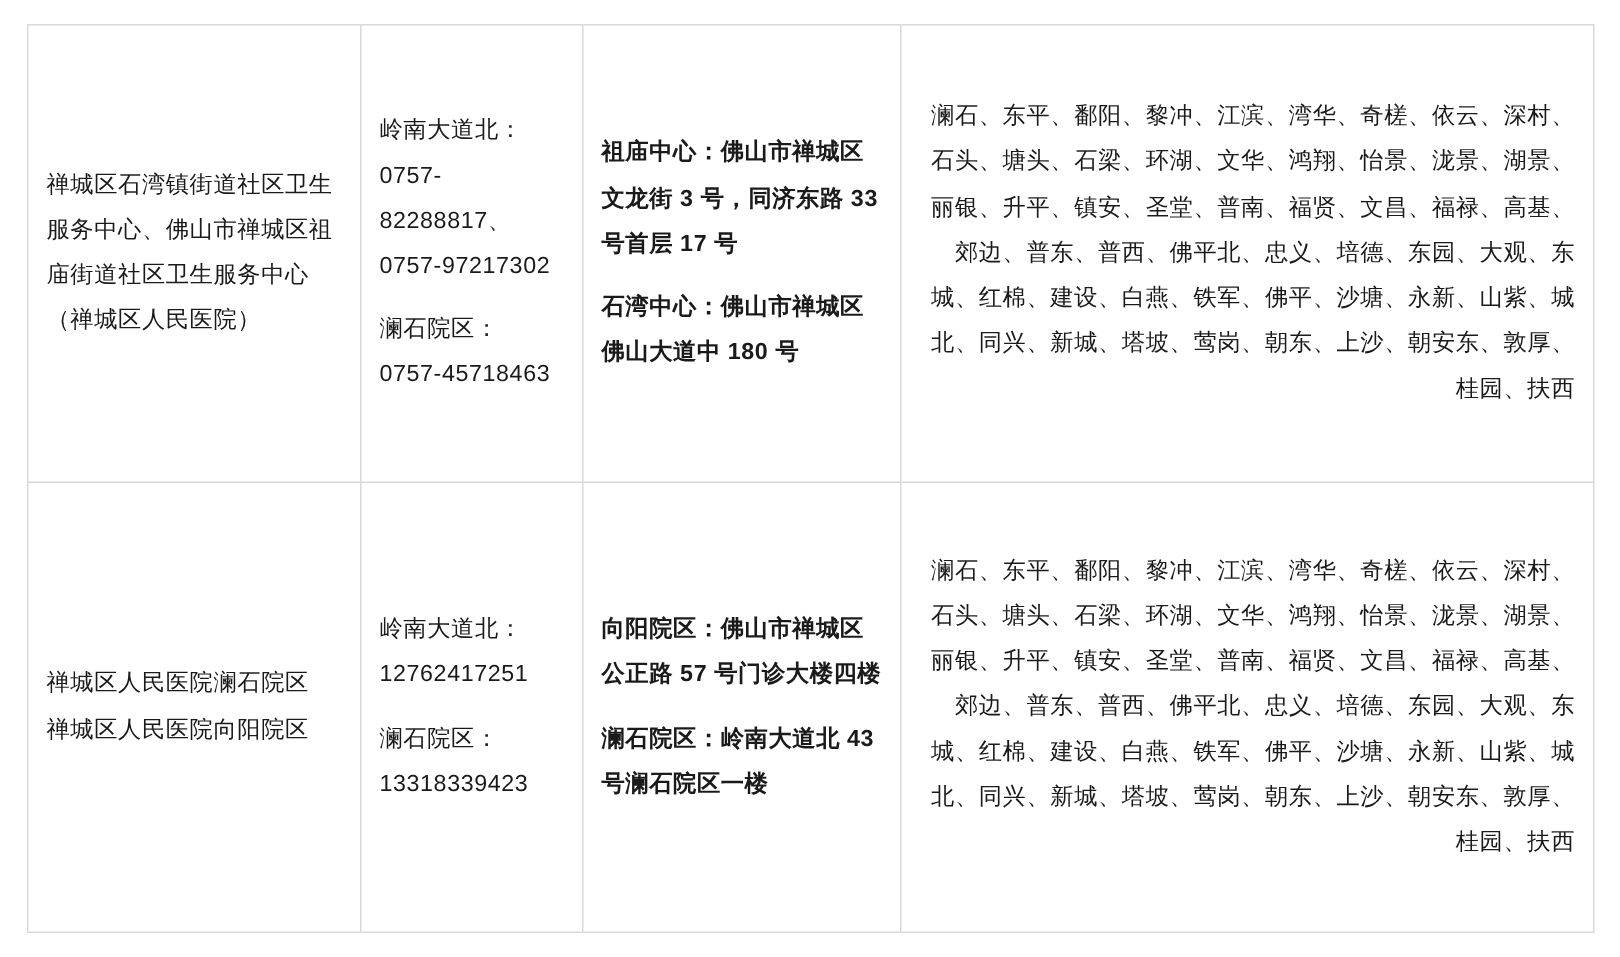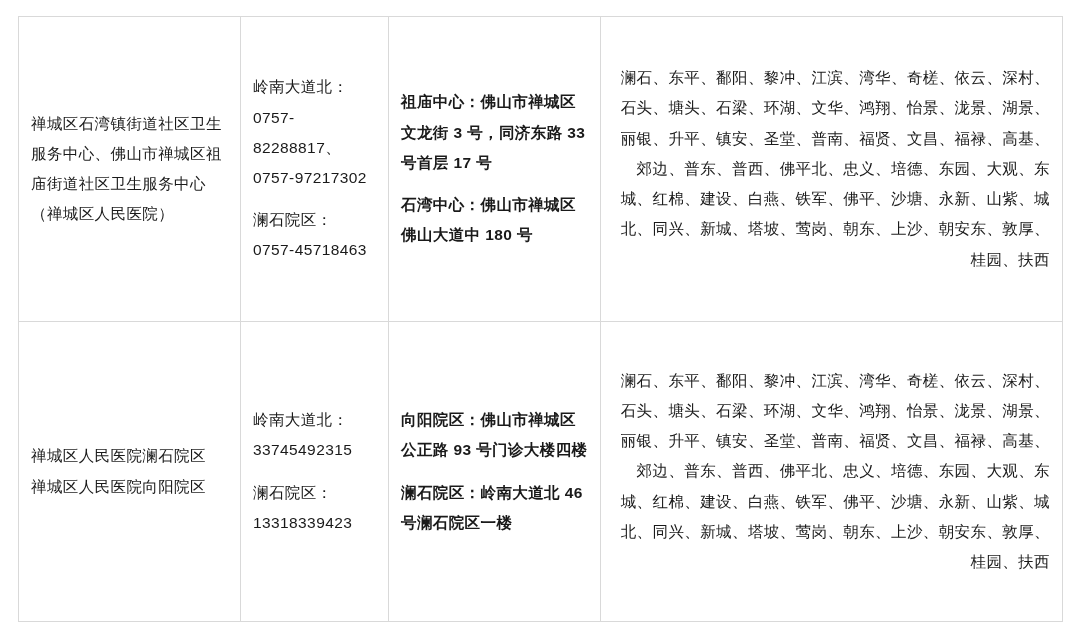--- a/index.html
+++ b/index.html
@@ -102,30 +102,30 @@
         </td>
       </tr>
       <tr class="row-2">
         <td class="cell-name">
           <span class="line">禅城区人民医院澜石院区</span>
           <span class="line">禅城区人民医院向阳院区</span>
         </td>
         <td class="cell-phone">
           <span class="blk phone-block">
             <span class="line">岭南大道北：</span>
-            <span class="line">33745492315</span>
+            <span class="line">12762417251</span>
           </span>
           <span class="blk phone-block">
             <span class="line">澜石院区：</span>
             <span class="line">13318339423</span>
           </span>
         </td>
         <td class="cell-addr">
-          <span class="blk">向阳院区：佛山市禅城区公正路 93 号门诊大楼四楼</span>
-          <span class="blk">澜石院区：岭南大道北 46 号澜石院区一楼</span>
+          <span class="blk">向阳院区：佛山市禅城区公正路 57 号门诊大楼四楼</span>
+          <span class="blk">澜石院区：岭南大道北 43 号澜石院区一楼</span>
         </td>
         <td class="cell-area">
           <span class="area-text">澜石、东平、鄱阳、黎冲、江滨、湾华、奇槎、依云、深村、石头、塘头、石梁、环湖、文华、鸿翔、怡景、泷景、湖景、丽银、升平、镇安、圣堂、普南、福贤、文昌、福禄、高基、郊边、普东、普西、佛平北、忠义、培德、东园、大观、东城、红棉、建设、白燕、铁军、佛平、沙塘、永新、山紫、城北、同兴、新城、塔坡、莺岗、朝东、上沙、朝安东、敦厚、桂园、扶西</span>
         </td>
       </tr>
     </tbody>
   </table>
 </div>
 
 </body></html>

